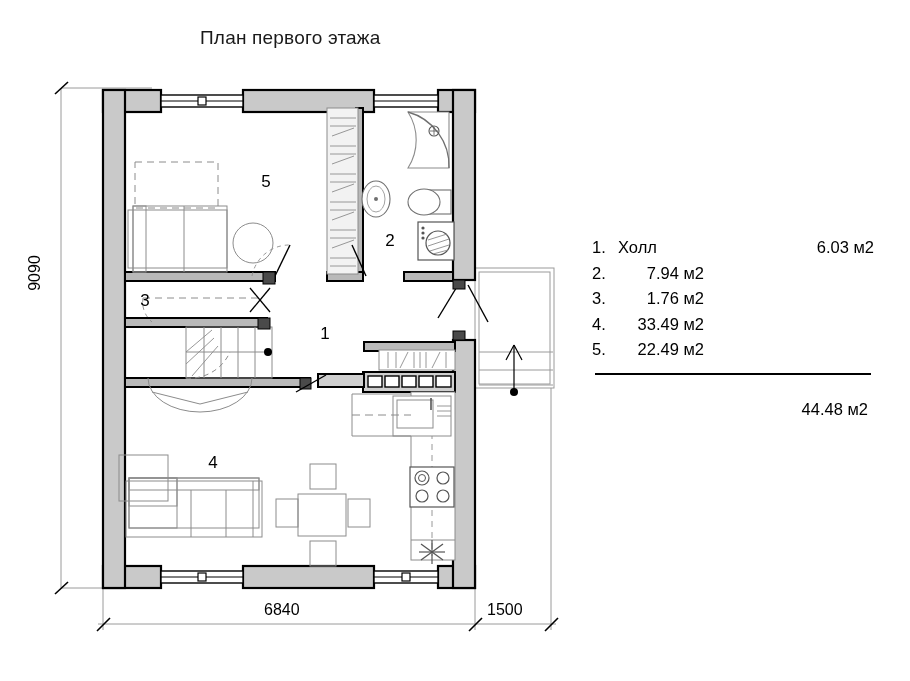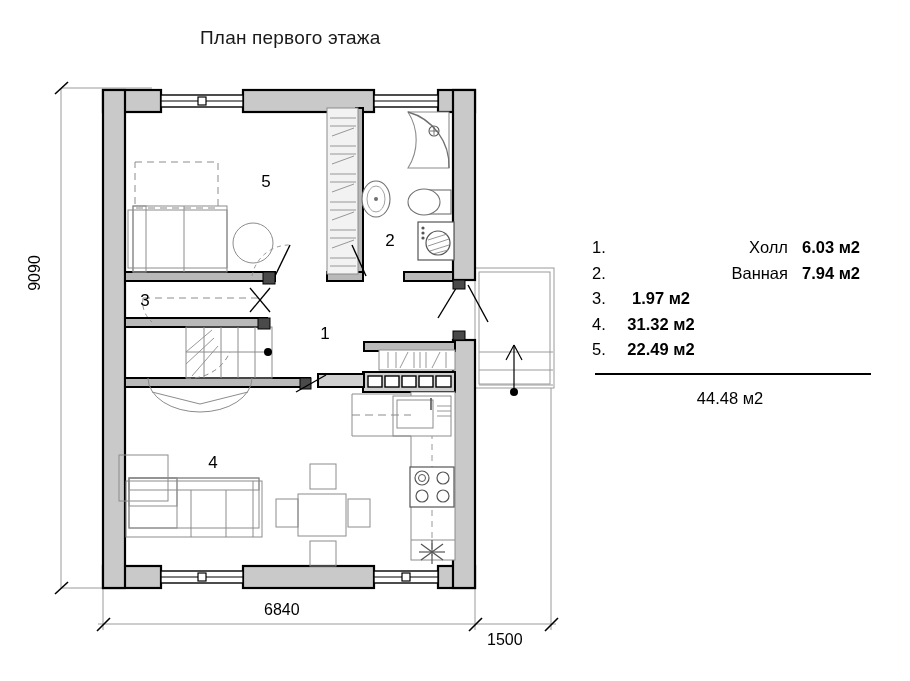--- a/index.html
+++ b/index.html
@@ -50,40 +50,39 @@
     font-size: 16.5px;
     white-space: nowrap;
   }
   .legend-num {
     width: 26px;
     flex: 0 0 26px;
     text-align: left;
   }
   .legend-name {
     flex: 1 1 auto;
-    text-align: right;
+    text-align: left;
   }
   .legend-area {
     flex: 0 0 auto;
-    text-align: center;
+    text-align: right;
     min-width: 86px;
-    font-weight: bold;
   }
   .legend-rule {
     margin-top: 7px;
     margin-bottom: 0;
     height: 0;
     border: 0;
     border-top: 2.6px solid #000;
     width: 276px;
   }
   .legend-total {
-    margin-top: 14px;
+    margin-top: 25px;
     font-size: 16.5px;
-    text-align: center;
+    text-align: right;
     width: 276px;
     white-space: nowrap;
   }
   .dim-text {
     position: absolute;
     font-size: 16px;
     color: #000;
     white-space: nowrap;
     text-align: right;
   }
@@ -94,21 +93,21 @@
     transform-origin: left top;
     width: 70px;
     text-align: center;
   }
   #dim-bottom-main-text {
     left: 264px;
     top: 601px;
   }
   #dim-bottom-porch-text {
     left: 487px;
-    top: 631px;
+    top: 601px;
   }
   .room-num {
     font-size: 17px;
     fill: #000;
     font-family: "Liberation Sans", sans-serif;
   }
 </style>
 </head>
 <body>
 
@@ -408,30 +407,29 @@
 
   <div class="legend">
     <div id="legend-rows">
         <div class="legend-row">
           <span class="legend-num">1.</span>
           <span class="legend-name">Холл</span>
           <span class="legend-area">6.03 м2</span>
         </div>
         <div class="legend-row">
           <span class="legend-num">2.</span>
-          <span class="legend-name">Ванная</span>
           <span class="legend-area">7.94 м2</span>
         </div>
         <div class="legend-row">
           <span class="legend-num">3.</span>
-          <span class="legend-area">1.97 м2</span>
+          <span class="legend-area">1.76 м2</span>
         </div>
         <div class="legend-row">
           <span class="legend-num">4.</span>
-          <span class="legend-area">31.32 м2</span>
+          <span class="legend-area">33.49 м2</span>
         </div>
         <div class="legend-row">
           <span class="legend-num">5.</span>
           <span class="legend-area">22.49 м2</span>
         </div>
       </div>
     <hr class="legend-rule">
     <div class="legend-total">44.48 м2</div>
   </div>
 

